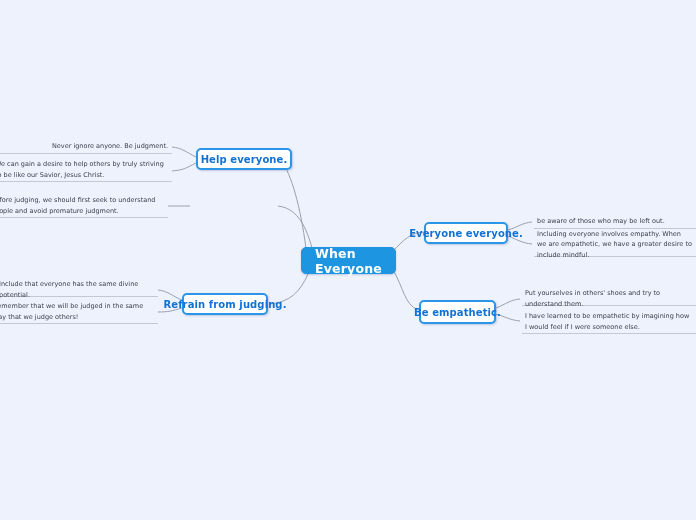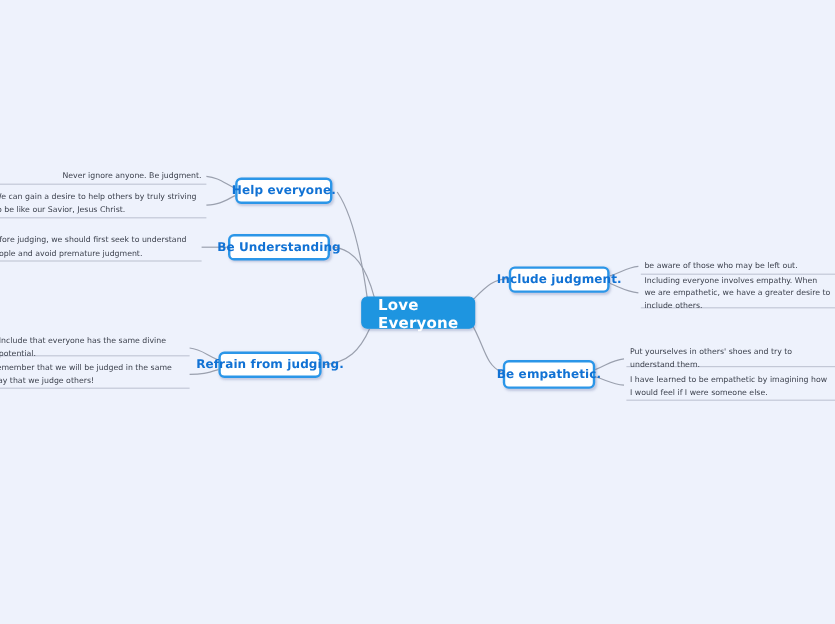--- a/index.html
+++ b/index.html
@@ -116,58 +116,55 @@
 
       <path d="M 508 230 C 518 227 522 223 532 222"></path>
       <path d="M 508 236 C 518 240 522 243 532 244"></path>
 
       <path d="M 496 308 C 506 304 510 300 520 299"></path>
       <path d="M 496 314 C 506 317 510 320 520 321"></path>
     </g>
   </svg>
 
   <div class="node root-node" style="left:301px; top:247px; width:95px; height:27px;">
-    <span>Love Everyone</span>
+    <span>When Everyone</span>
   </div>
 
-  <div class="node branch-node" style="left:196px; top:148px; width:81px; height:22px;">
+  <div class="node branch-node" style="left:196px; top:148px; width:96px; height:22px;">
     <span>Help everyone.</span>
   </div>
   <div class="node leaf-node leaf-left" style="left:-4px; top:140px; width:176px; height:14px; justify-content:flex-end;">
     <span>Never ignore anyone. Be judgment.</span>
   </div>
   <div class="node leaf-node leaf-left" style="left:-8px; top:158px; width:180px; height:24px;">
     <span>We can gain a desire to help others by truly striving to be like our Savior, Jesus Christ.</span>
   </div>
 
-  <div class="node branch-node" style="left:190px; top:195px; width:85px; height:22px;">
-    <span>Be Understanding</span>
-  </div>
   <div class="node leaf-node leaf-left" style="left:-12px; top:194px; width:180px; height:24px;">
     <span>Before judging, we should first seek to understand people and avoid premature judgment.</span>
   </div>
 
   <div class="node branch-node" style="left:182px; top:293px; width:86px; height:22px;text-align:center;">
     <span>Refrain from judging.</span>
   </div>
   <div class="node leaf-node leaf-left" style="left:-4px; top:283px; width:162px; height:14px; justify-content:flex-end;">
     <span>Include that everyone has the same divine potential.</span>
   </div>
   <div class="node leaf-node leaf-left" style="left:-10px; top:300px; width:168px; height:24px;">
     <span>Remember that we will be judged in the same way that we judge others!</span>
   </div>
 
   <div class="node branch-node" style="left:424px; top:222px; width:84px; height:22px;">
-    <span>Include judgment.</span>
+    <span>Everyone everyone.</span>
   </div>
   <div class="node leaf-node leaf-right" style="left:534px; top:215px; width:162px; height:14px;">
     <span>be aware of those who may be left out.</span>
   </div>
   <div class="node leaf-node leaf-right" style="left:534px; top:233px; width:162px; height:24px;">
-    <span>Including everyone involves empathy. When we are empathetic, we have a greater desire to include others.</span>
+    <span>Including everyone involves empathy. When we are empathetic, we have a greater desire to include mindful.</span>
   </div>
 
   <div class="node branch-node" style="left:419px; top:300px; width:77px; height:24px;">
     <span>Be empathetic.</span>
   </div>
   <div class="node leaf-node leaf-right" style="left:522px; top:292px; width:174px; height:14px;">
     <span>Put yourselves in others' shoes and try to understand them.</span>
   </div>
   <div class="node leaf-node leaf-right" style="left:522px; top:310px; width:174px; height:24px;">
     <span>I have learned to be empathetic by imagining how I would feel if I were someone else.</span>

